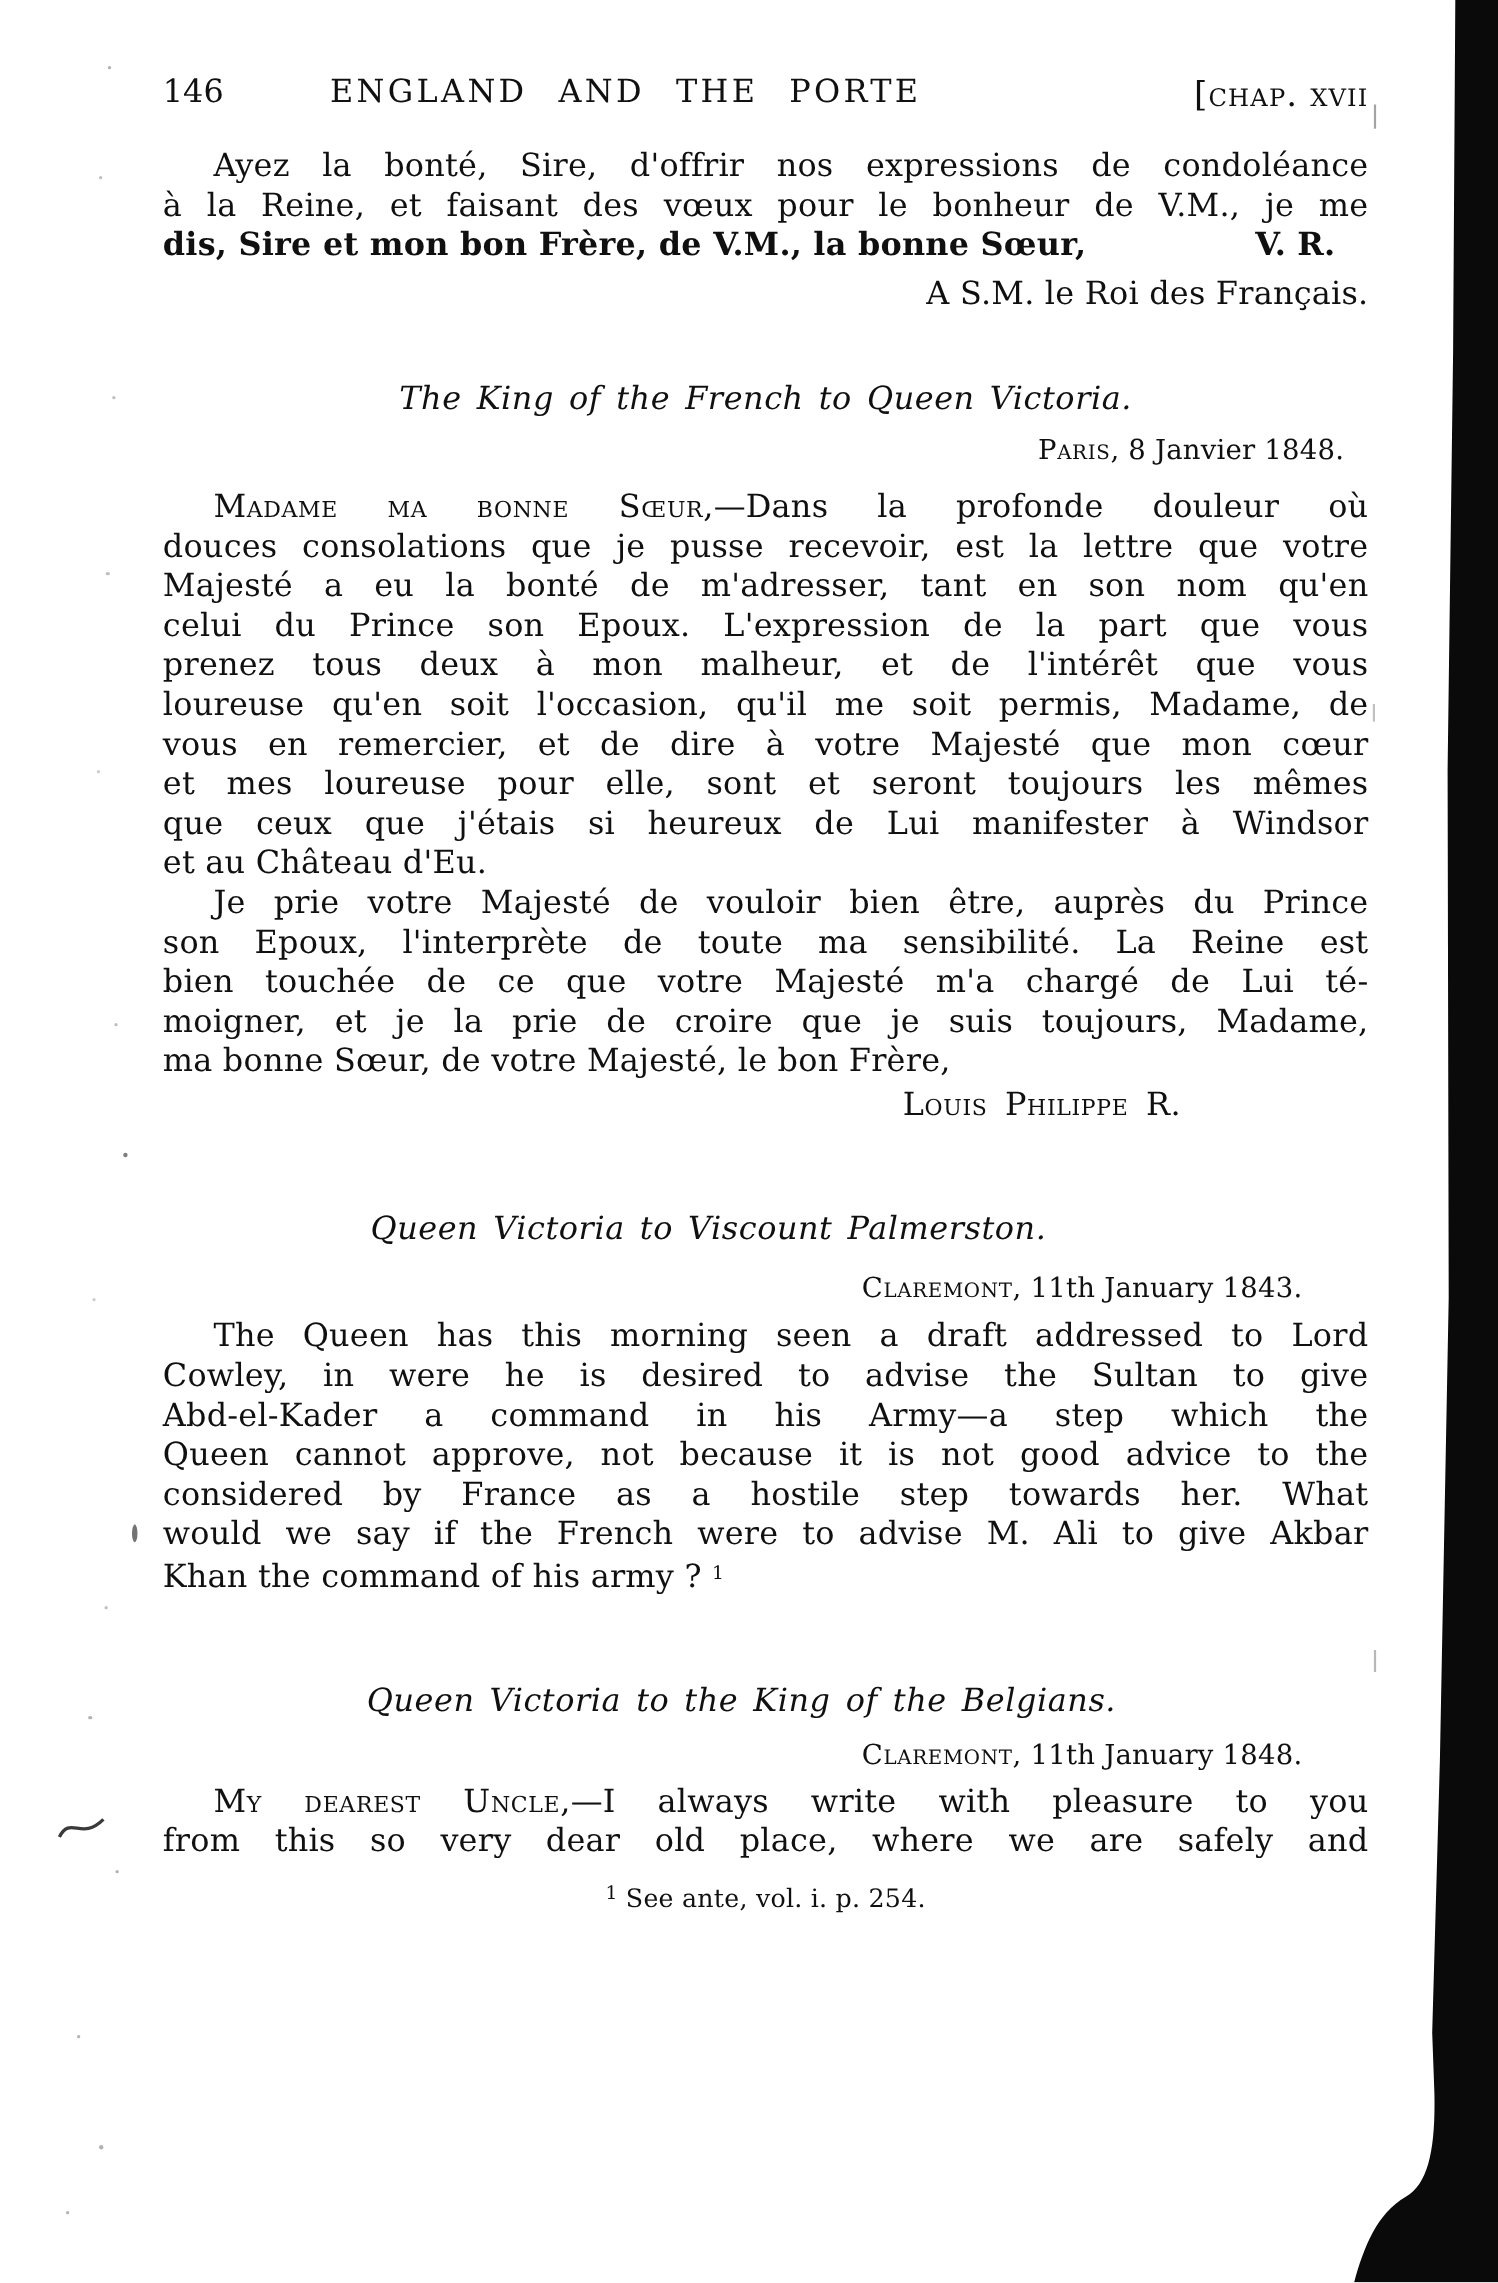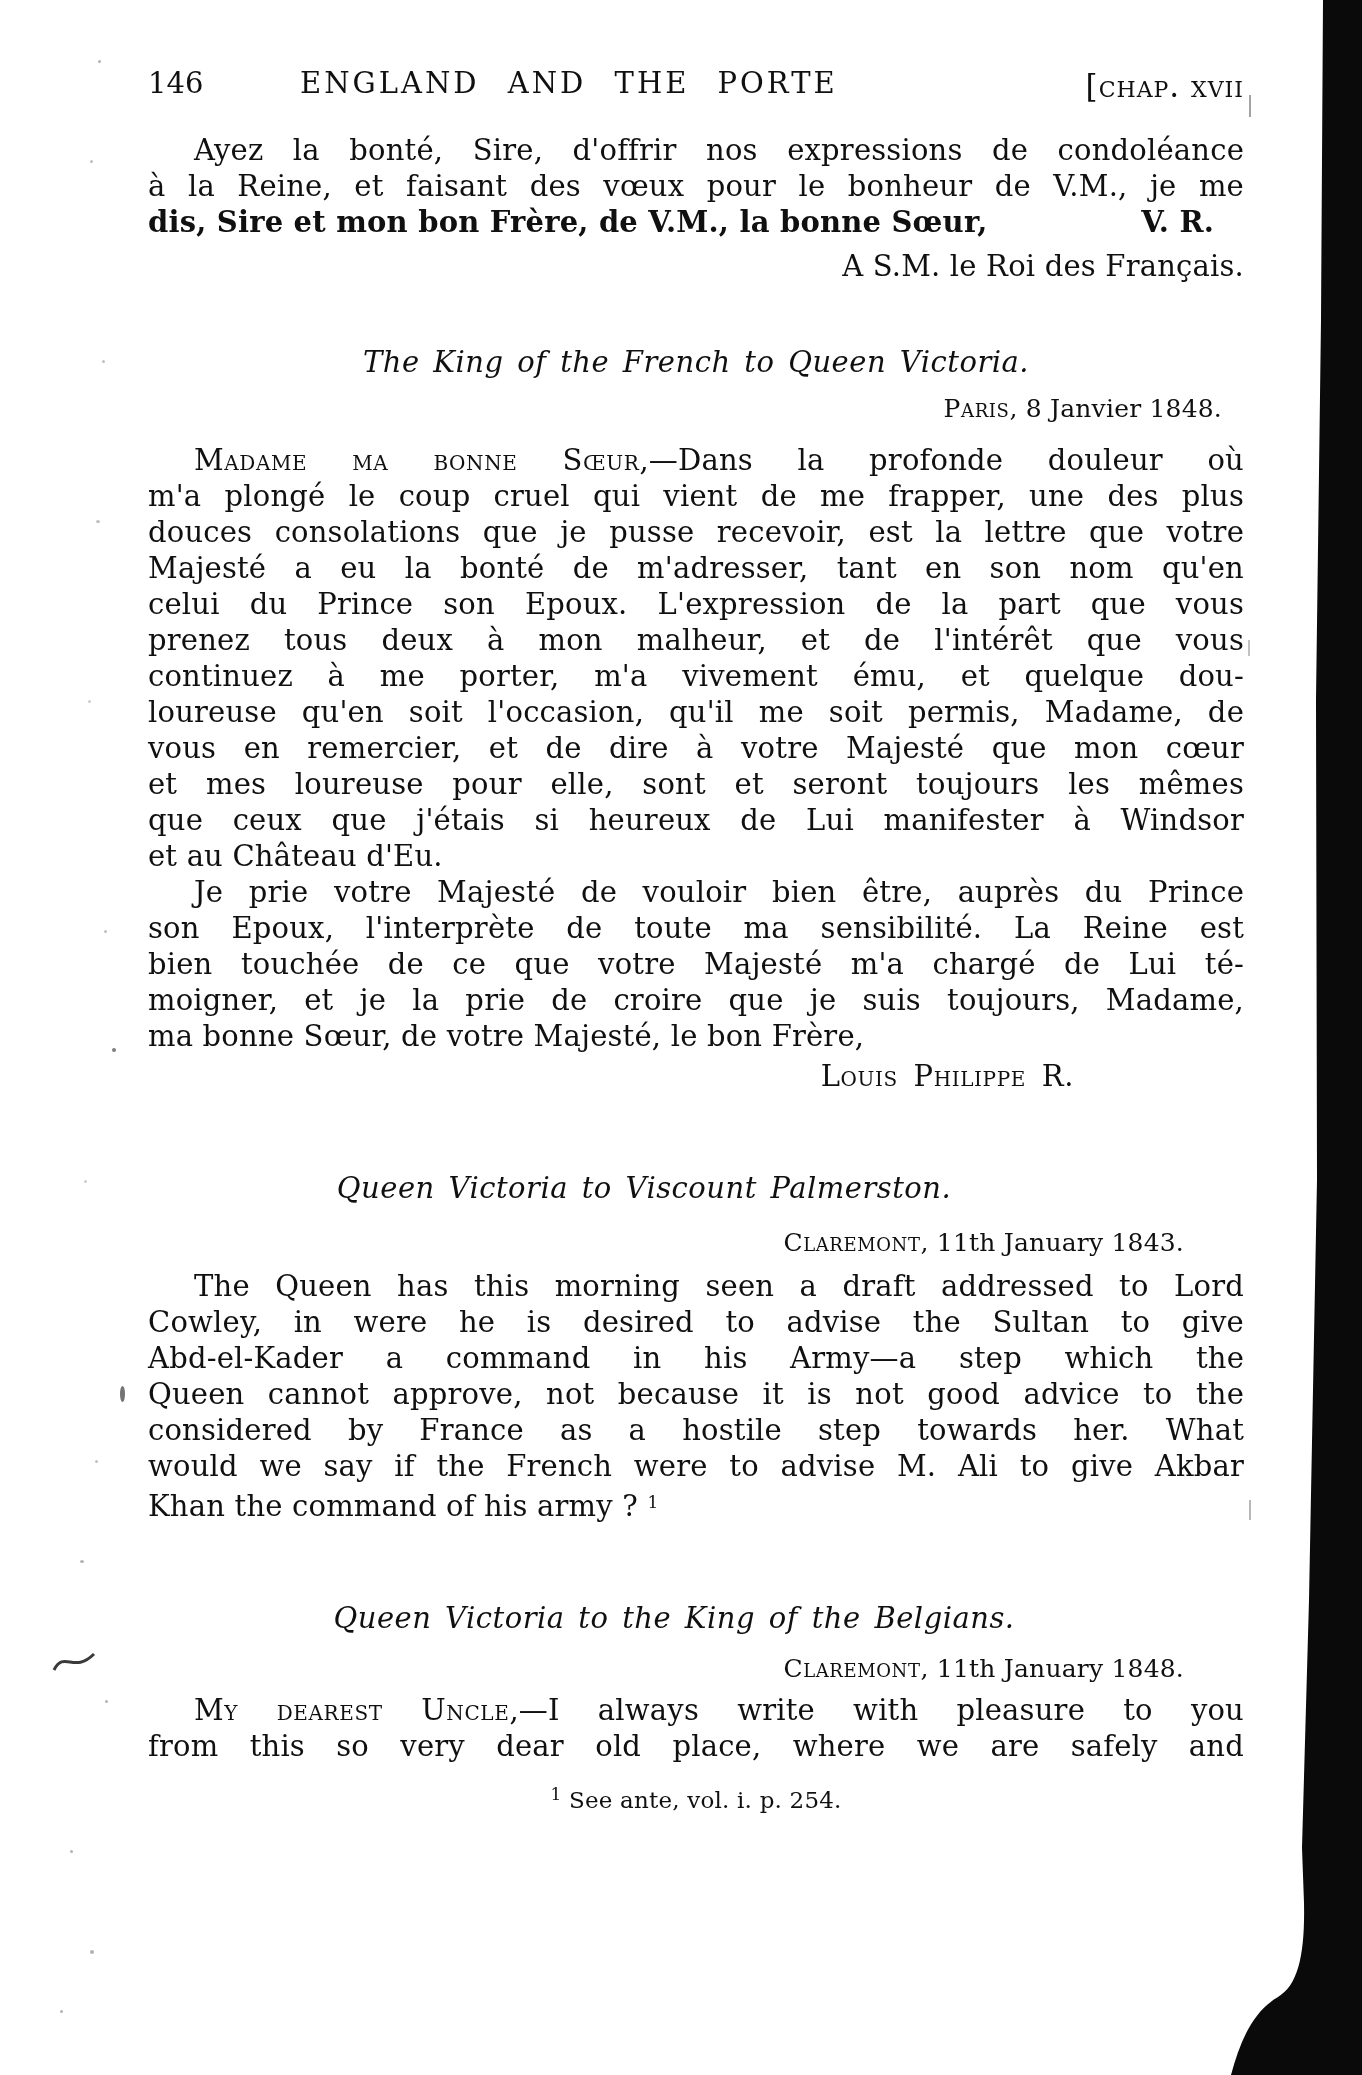--- a/index.html
+++ b/index.html
@@ -50,26 +50,24 @@
       <div class="line indent just"><span>Ayez la bonté, Sire, d'offrir nos expressions de condoléance</span></div>
       <div class="line just"><span>à la Reine, et faisant des vœux pour le bonheur de V.M., je me</span></div>
       <div class="line split" style="padding-right: 30px;">
         <span>dis, Sire et mon bon Frère, de V.M., la bonne Sœur,</span>
         <span>V. R.</span>
       </div>
       <div class="line indent" style="margin-top: 8px; text-align: right;"><span>A S.M. le Roi des Français.</span></div>
       <div class="line heading" style="margin-top: 60px;"><span>The King of the French to Queen Victoria.</span></div>
       <div class="line date" style="margin-top: 14px; padding-right: 22px;"><span class="run-sc">Paris</span><span>, 8 </span><span class="run-i">Janvier</span><span> 1848.</span></div>
       <div class="line indent just" style="margin-top: 18px;"><span class="run-sc">Madame ma bonne Sœur</span><span>,—Dans la profonde douleur où</span></div>
-      <div class="line just"><span>m'a plongé le coup cruel qui vient de me frapper, une des plus</span></div>
       <div class="line just"><span>douces consolations que je pusse recevoir, est la lettre que votre</span></div>
       <div class="line just"><span>Majesté a eu la bonté de m'adresser, tant en son nom qu'en</span></div>
       <div class="line just"><span>celui du Prince son Epoux. L'expression de la part que vous</span></div>
       <div class="line just"><span>prenez tous deux à mon malheur, et de l'intérêt que vous</span></div>
-      <div class="line just"><span>continuez à me porter, m'a vivement ému, et quelque dou-</span></div>
       <div class="line just"><span>loureuse qu'en soit l'occasion, qu'il me soit permis, Madame, de</span></div>
       <div class="line just"><span>vous en remercier, et de dire à votre Majesté que mon cœur</span></div>
       <div class="line just"><span>et mes loureuse pour elle, sont et seront toujours les mêmes</span></div>
       <div class="line just"><span>que ceux que j'étais si heureux de Lui manifester à Windsor</span></div>
       <div class="line"><span>et au Château d'Eu.</span></div>
       <div class="line indent just"><span>Je prie votre Majesté de vouloir bien être, auprès du Prince</span></div>
       <div class="line just"><span>son Epoux, l'interprète de toute ma sensibilité. La Reine est</span></div>
       <div class="line just"><span>bien touchée de ce que votre Majesté m'a chargé de Lui té-</span></div>
       <div class="line just"><span>moigner, et je la prie de croire que je suis toujours, Madame,</span></div>
       <div class="line"><span>ma bonne Sœur, de votre Majesté, le bon Frère,</span></div>

